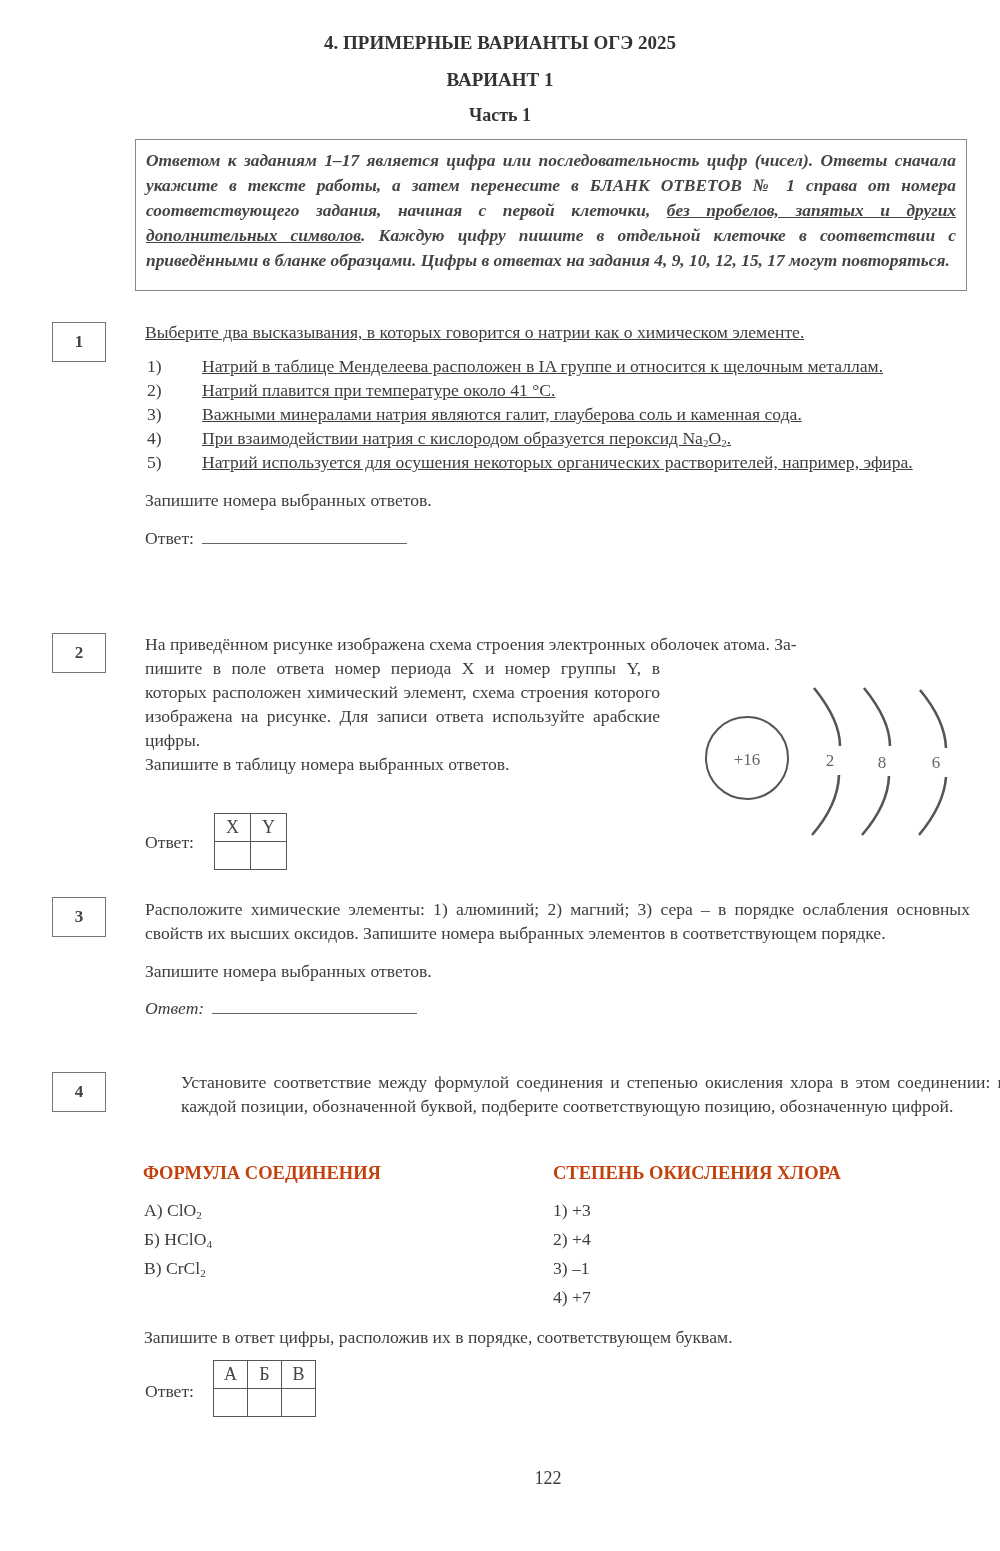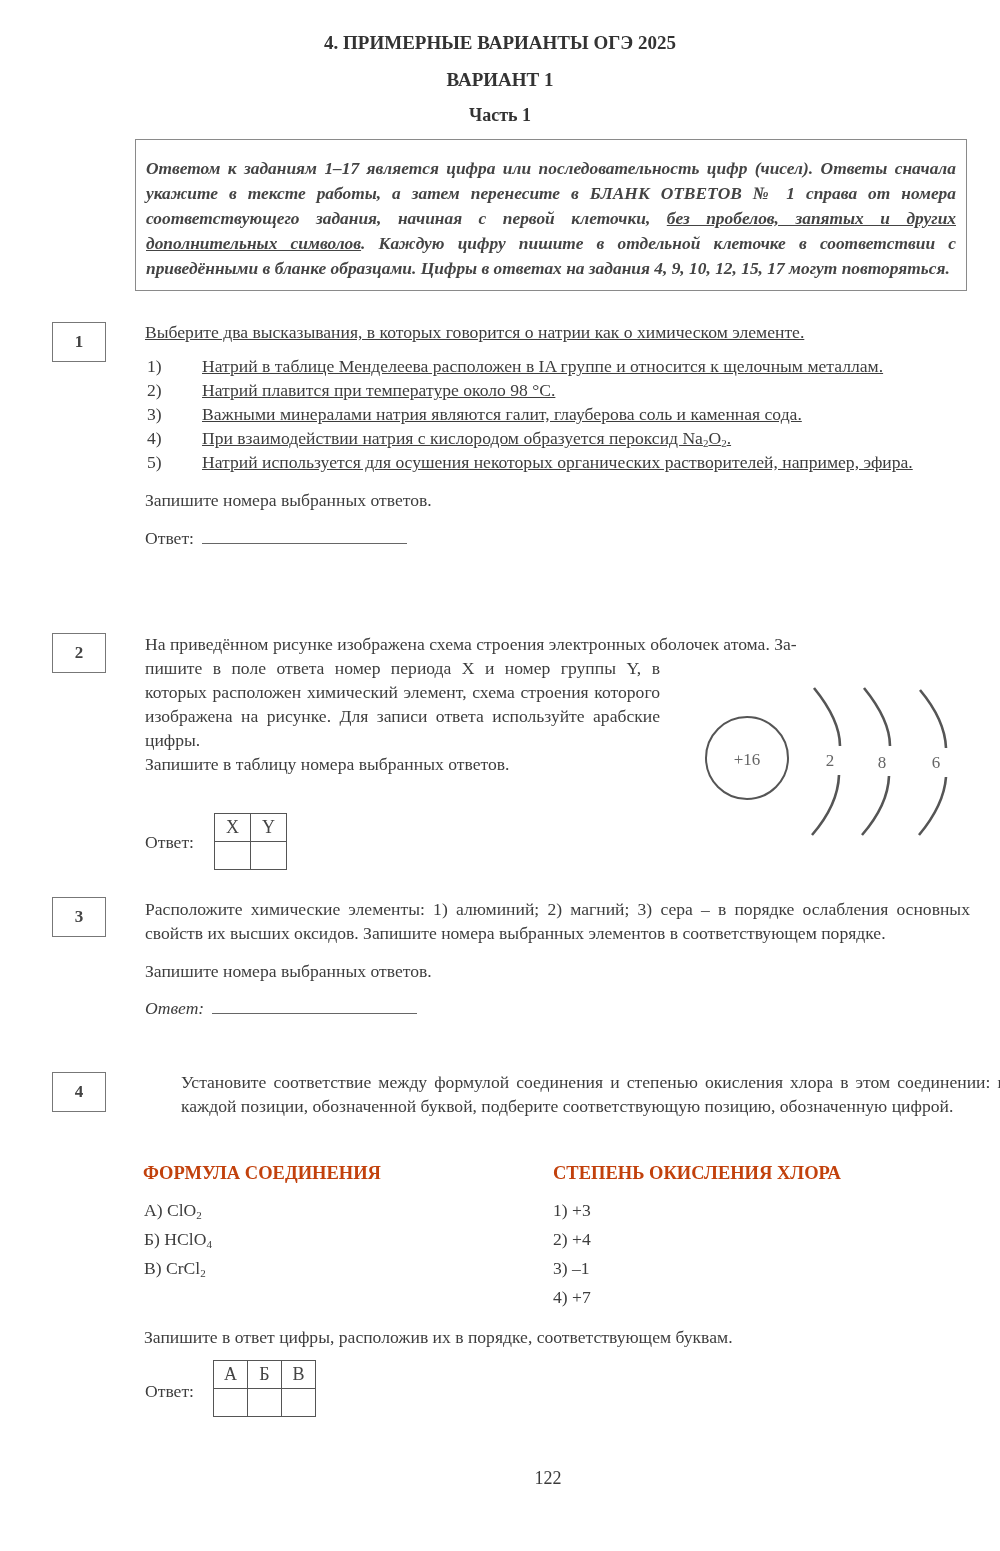--- a/index.html
+++ b/index.html
@@ -10,21 +10,21 @@
   }
   .abs { position: absolute; }
   .h-title { left: 0; width: 1000px; text-align: center; font-weight: bold; color: #333; }
   #t1 { top: 32px; font-size: 19px; text-align: center; }
   #t2 { top: 69px; font-size: 19px; }
   #t3 { top: 105px; font-size: 18px; }
 
   #instr {
     left: 135px; top: 139px; width: 832px; height: 152px;
     border: 1.5px solid #8a8a8a; box-sizing: border-box;
-    padding: 16px 10px 0 10px;
+    padding: 8px 10px 0 10px;
     font-style: italic; font-weight: bold; font-size: 17.4px; line-height: 25px;
     text-align: justify; color: #444;
   }
   #instr u { text-decoration: underline; }
 
   .qnum {
     width: 54px; height: 40px; border: 1.5px solid #777; box-sizing: border-box;
     left: 52px; text-align: center; line-height: 38px; font-weight: bold; font-size: 17px; color: #444;
   }
   .txt { font-size: 17.6px; line-height: 24px; color: #3d3d3d; }
@@ -52,21 +52,21 @@
 <div class="abs qnum" style="top:322px;">1</div>
 <div class="abs txt" style="left:145px; top:320px; width:825px;">
   <div style="margin-bottom:10px;text-decoration:underline;">Выберите два высказывания, в которых говорится о натрии как о химическом элементе.</div>
   <div style="padding-left:2px; width:820px;">
     <div class="li">
         <span class="n">1)</span>
         <span class="b">Натрий в таблице Менделеева расположен в IA группе и относится к щелочным металлам.</span>
       </div>
     <div class="li">
         <span class="n">2)</span>
-        <span class="b">Натрий плавится при температуре около 98 °С.</span>
+        <span class="b">Натрий плавится при температуре около 41 °С.</span>
       </div>
     <div class="li">
         <span class="n">3)</span>
         <span class="b">Важными минералами натрия являются галит, глауберова соль и каменная сода.</span>
       </div>
     <div class="li">
         <span class="n">4)</span>
         <span class="b"><span>При взаимодействии натрия с кислородом образуется пероксид Na</span><sub>2</sub><span>O</span><sub>2</sub><span>.</span></span>
       </div>
     <div class="li">

